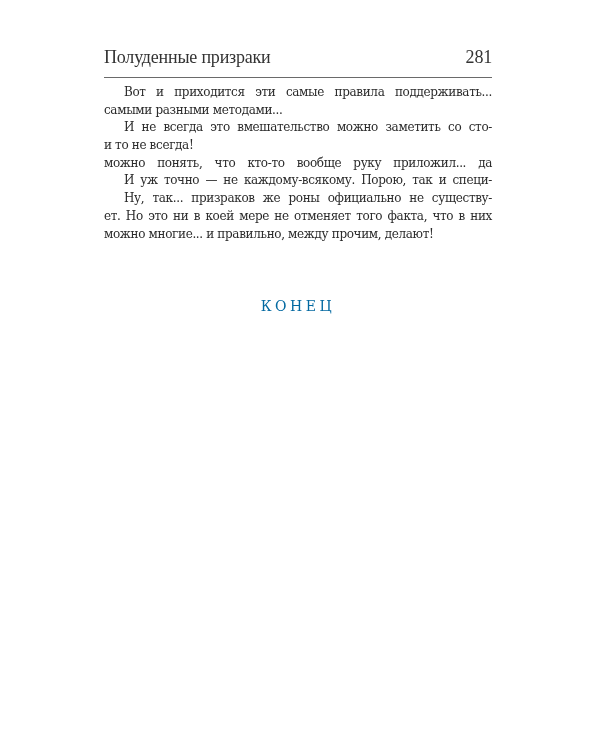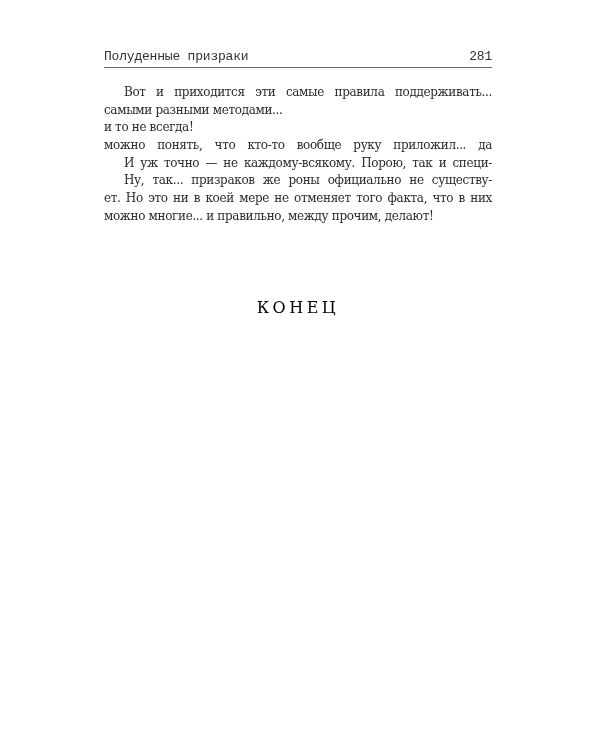--- a/index.html
+++ b/index.html
@@ -20,27 +20,27 @@
     top: 0;
     width: 388px;
   }
   .running-head {
     position: absolute;
     top: 45px;
     left: 0;
     width: 388px;
     height: 20px;
     border-bottom: 1px solid #6a6a6a;
-    font-family: Liberation Mono, monospace;
-    font-size: 13px;
+    font-family: Liberation Serif, serif;
+    font-size: 18px;
     color: #333;
     display: flex;
     justify-content: space-between;
     align-items: flex-end;
-    padding-bottom: 2px;
+    padding-bottom: 12px;
     box-sizing: content-box;
     letter-spacing: -0.2px;
   }
   .running-head span { line-height: 16px; }
   .body-text {
     position: absolute;
     top: 84px;
     left: 0;
     width: 388px;
     font-family: "DejaVu Serif", "Liberation Serif", serif;
@@ -65,37 +65,38 @@
   .spaced {
     letter-spacing: 4px;
   }
   .ending {
     position: absolute;
     top: 298px;
     left: 0;
     width: 388px;
     text-align: center;
     font-family: "DejaVu Serif", "Liberation Serif", serif;
-    font-size: 16px;
+    font-size: 14px;
     letter-spacing: 3.5px;
-    color: #000000;
+    color: #0369a1;
   }
 </style>
 </head>
 <body>
 
 <div class="page">
   <div class="running-head">
     <span>Полуденные призраки</span>
     <span>281</span>
   </div>
 
   <div class="body-text">
     <span class="line indent">Вот и приходится эти самые правила поддерживать...</span>
     <span class="line last">самыми разными методами...</span>
+    <span class="line indent">И не всегда это вмешательство можно заметить со сто-</span>
     <span class="line last">и то не всегда!</span>
     <span class="line">можно понять, что кто-то вообще руку приложил... да</span>
     <span class="line indent">И уж точно — не каждому-всякому. Порою, так и специ-</span>
     <span class="line indent">Ну, так... призраков же роны официально не существу-</span>
     <span class="line">ет. Но это ни в коей мере не отменяет того факта, что в них</span>
     <span class="line last">можно многие... и правильно, между прочим, делают!</span>
   </div>
 
   <div class="ending">КОНЕЦ</div>
 </div>

